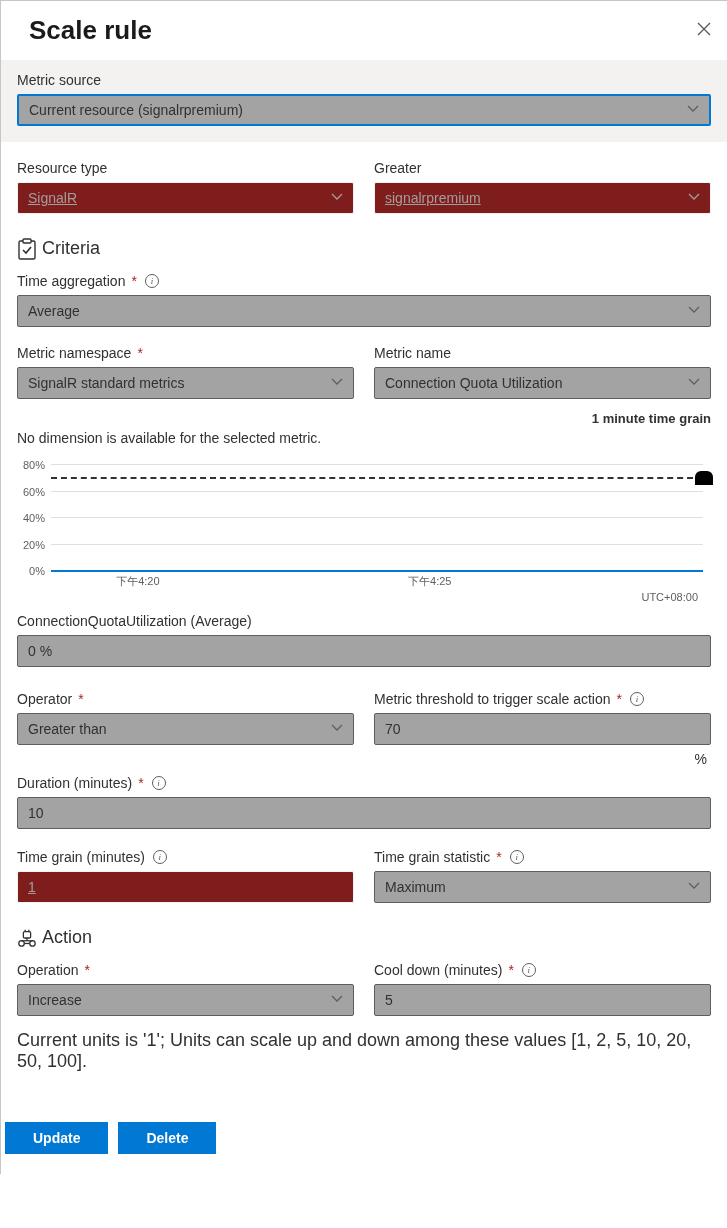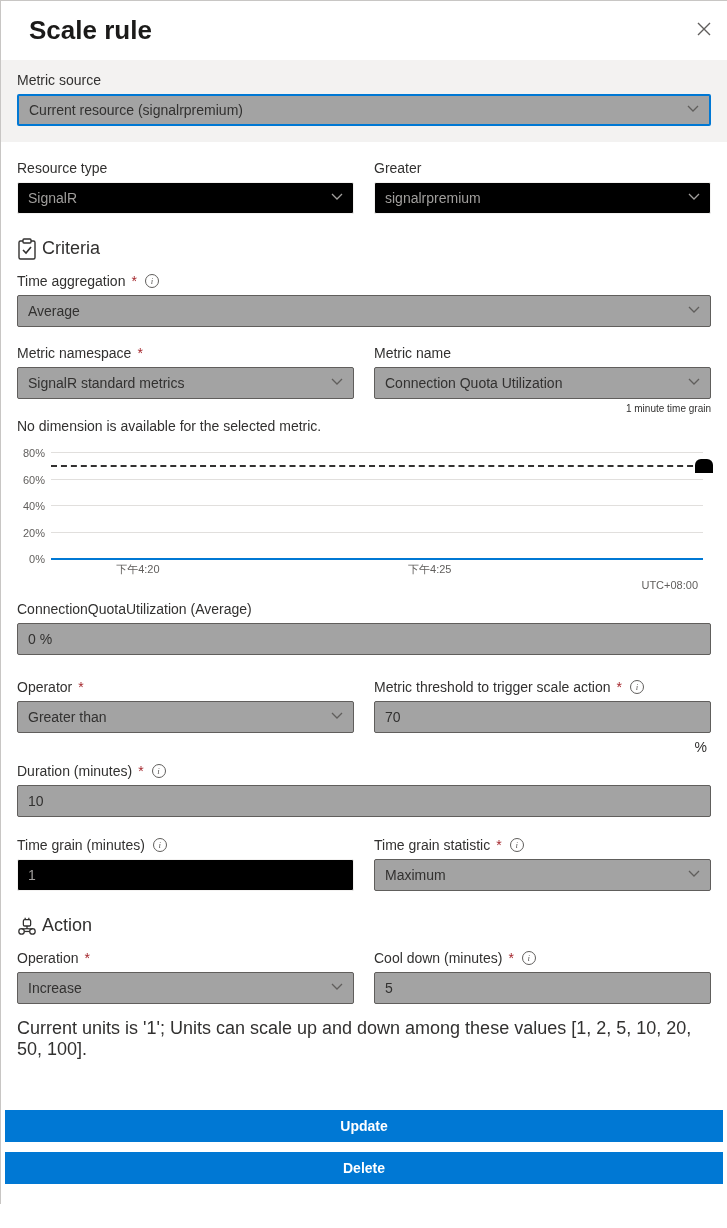--- a/index.html
+++ b/index.html
@@ -75,23 +75,24 @@
   .dropdown.focused {
     border: 2px solid #0078d4;
   }
   .dropdown .chev {
     position: absolute;
     right: 10px;
     top: 50%;
     transform: translateY(-50%);
   }
   .dropdown.disabled, .text-input.disabled {
-    background: #000000;
+    background: #7f1d1d;
     color: #a19f9d;
     border: 1px solid #f3f2f1;
+    text-decoration: underline;
   }
   .content { padding: 0 16px; }
   .row2 {
     display: flex;
     gap: 20px;
     margin-top: 18px;
   }
   .col { flex: 1; }
   .section-title {
     display: flex;
@@ -104,23 +105,24 @@
   }
   .section-icon {
     width: 20px;
     height: 20px;
     display: inline-flex;
     align-items: center;
     justify-content: center;
   }
   .right-note {
     text-align: right;
-    font-size: 10px;
-    color: #323130;
-    margin-top: 4px;
+    font-size: 13px;
+    color: #323130;
+    margin-top: 12px;
+    font-weight: bold;
   }
   .no-dim {
     font-size: 14px;
     color: #323130;
     margin-top: 4px;
     margin-bottom: 10px;
   }
   .chart {
     padding: 8px 0 0 0;
     margin-bottom: 10px;
@@ -200,21 +202,20 @@
   .footnote {
     font-size: 18px;
     color: #323130;
     margin-top: 14px;
   }
   .footer {
     display:flex;
     gap: 10px;
     padding: 0 4px;
     margin-top: 50px;
-    flex-direction: column;
   }
   .btn {
     height: 32px;
     padding: 0 28px;
     background: #0078d4;
     color: #fff;
     border: none;
     font-size: 14px;
     font-weight: 600;
     cursor: pointer;

